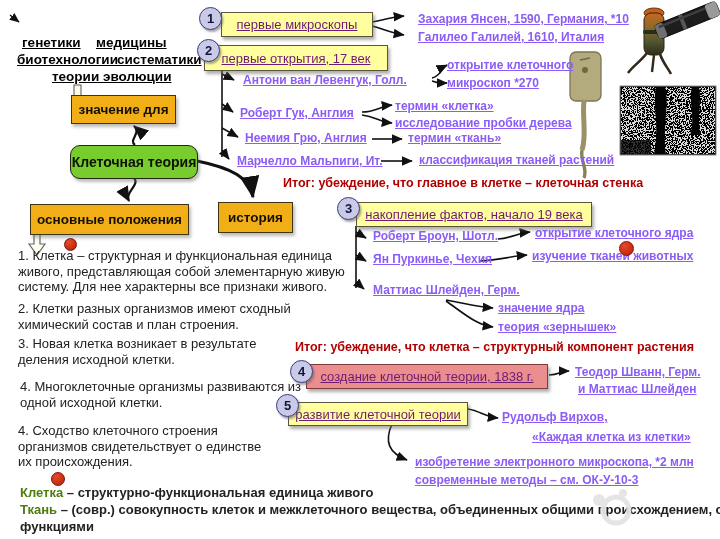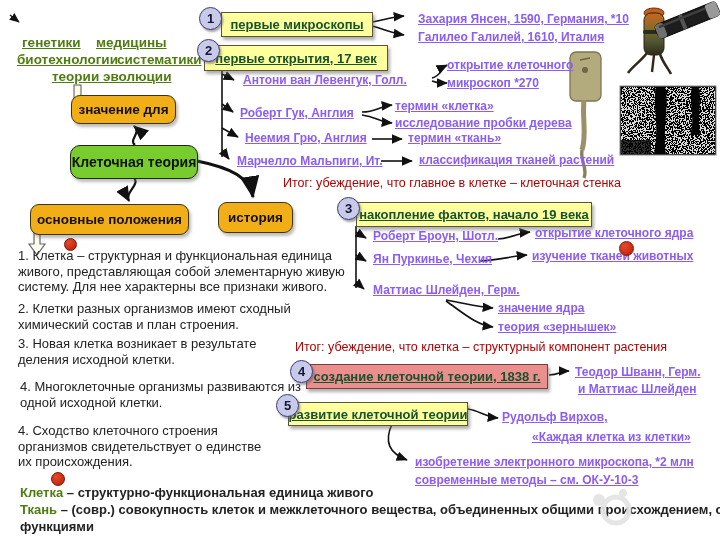--- a/index.html
+++ b/index.html
@@ -3,31 +3,31 @@
 <meta charset="utf-8">
 <style>
   html,body{margin:0;padding:0;}
   body{width:720px;height:539px;position:relative;background:#fff;overflow:hidden;
        font-family:"Liberation Sans",sans-serif;}
   #arrows,#pictures{position:absolute;pointer-events:none;}
   #arrows{left:0;top:0;z-index:1;}
   #pictures{left:560px;top:0;z-index:0;}
   .fact{position:absolute;font-weight:bold;font-size:12px;color:#8b5cf6;
         text-decoration:underline;white-space:nowrap;z-index:2;}
-  .ctx-link{position:absolute;font-weight:bold;font-size:13.5px;color:#4d7c0f;
+  .ctx-link{position:absolute;font-weight:bold;font-size:13.5px;color:#000000;
         text-decoration:underline;white-space:nowrap;z-index:2;}
-  .itog{position:absolute;font-weight:normal;font-size:12.5px;color:#b00000;
+  .itog{position:absolute;font-weight:bold;font-size:12.5px;color:#b00000;
         white-space:nowrap;z-index:2;}
   .principle{position:absolute;font-size:13px;line-height:15.5px;color:#222;z-index:2;}
   .stage-box{position:absolute;background:#ffff9e;border:1px solid #5a543c;
         box-shadow:2px 3px 3px rgba(110,110,110,.55);display:flex;align-items:center;
-        justify-content:center;font-weight:bold;font-size:13px;text-decoration:underline;
-        color:#14532d;z-index:2;white-space:nowrap;}
+        justify-content:center;font-weight:normal;font-size:13px;text-decoration:underline;
+        color:#701a75;z-index:2;white-space:nowrap;}
   .stage4{background:#ea8e8e;border-color:#7d3b3b;}
-  .node-box{position:absolute;background:#f2ae17;border:1.6px solid #3c3414;border-radius:9px;
+  .node-box{position:absolute;background:#f2ae17;border:1.6px solid #3c3414;border-radius:0;
         box-shadow:2px 3px 3px rgba(110,110,110,.45);display:flex;align-items:center;
         justify-content:center;font-weight:bold;font-size:13.5px;color:#151005;z-index:2;
         white-space:nowrap;}
   .center-box{position:absolute;background:#79cc2d;border:1.8px solid #20250f;border-radius:10px;
         box-shadow:2px 3px 3px rgba(110,110,110,.45);display:flex;align-items:center;
         justify-content:center;font-weight:bold;font-size:14px;color:#0d1205;z-index:2;
         white-space:nowrap;}
   .circle{position:absolute;width:21px;height:21px;border-radius:50%;background:#c9c9e8;
         border:1.6px solid #3b3b85;display:flex;align-items:center;justify-content:center;
         font-weight:bold;font-size:13px;color:#14143c;z-index:3;

